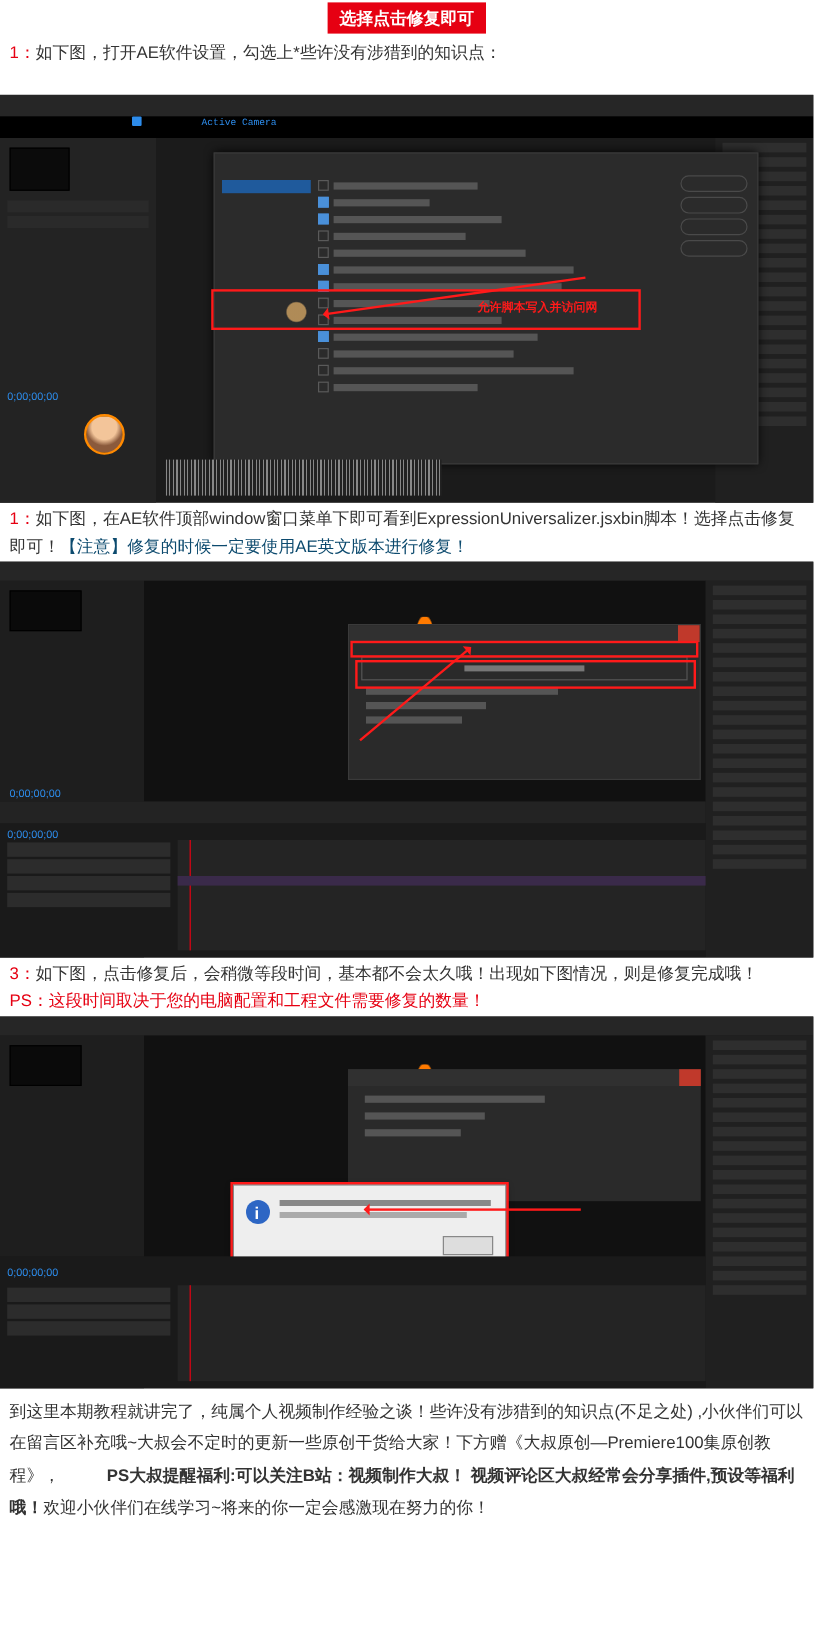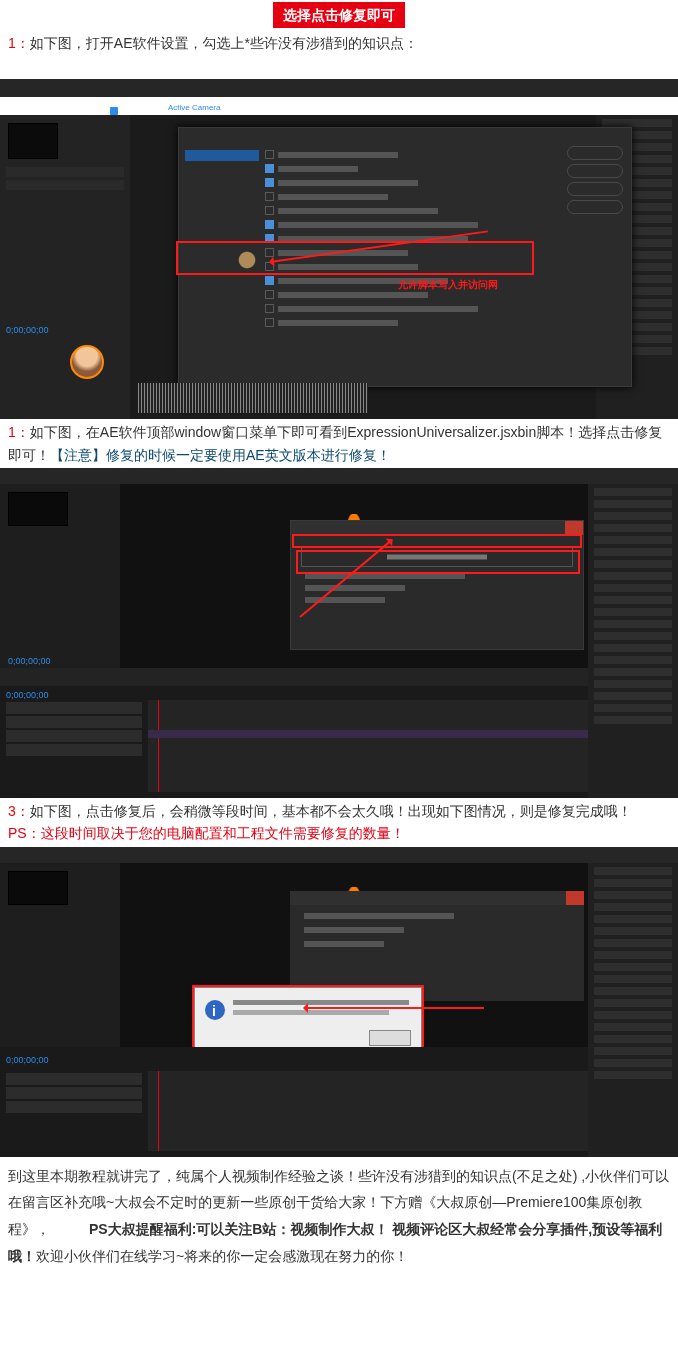--- a/index.html
+++ b/index.html
@@ -26,41 +26,41 @@
   .p2 .note { color: #0c4a6e; }
   .p3 .step { color: #e60012; }
   .ps { color: #e60012; }
   .final { padding: 6px 8px; line-height: 1.9; }
   .final .bold { font-weight: bold; margin-left: 39px; }
 
   
   .screenshot { width: 100%; background:#1b1b1b; position:relative; overflow:hidden; }
   .ss1 { height: 340px; }
   .ss1 .topbar { height:18px; background:#262626; }
-  .ss1 .toolbar { height:18px; background:#ffffff; display:flex; align-items:flex-end; }
+  .ss1 .toolbar { height:18px; background:#000000; display:flex; align-items:flex-start;font-family:Liberation Mono, monospace; }
   .ss1 .toolbar .accent { width:8px; height:8px; background:#2d8ceb; margin-left:110px; border-radius:1px;}
   .ss1 .blue-link { color:#2d8ceb; font-size:8px; margin-left:50px;}
   .ss1 .leftcol { position:absolute; left:0; top:36px; bottom:0; width:130px; background:#232323; }
   .ss1 .leftcol .thumb { width:50px; height:36px; background:#0b0b0b; margin:8px; border:1px solid #000; }
   .ss1 .leftcol .row { height:10px; background:#2a2a2a; margin:3px 6px; }
   .ss1 .avatar { position:absolute; left:70px; bottom:40px; width:34px; height:34px; border-radius:50%; background: radial-gradient(circle at 50% 30%, #f3c59a 0 40%, #8b5a3c 60% 100%); border:2px solid #ff8a00; }
   .ss1 .timecode { position:absolute; left:6px; bottom:82px; color:#2d8ceb; font-size:9px; }
   .ss1 .pref { position:absolute; left:178px; top:48px; right:46px; height:260px; background:#2b2b2b; border:1px solid #3a3a3a; box-shadow:0 0 8px #000; }
   .ss1 .pref .cats { position:absolute; left:6px; top:22px; width:74px; }
   .ss1 .pref .cats .cat { height:11px; margin-bottom:2px; }
   .ss1 .pref .cats .cat.sel { background:#1f5a9c; }
   .ss1 .pref .opts { position:absolute; left:86px; top:22px; right:80px; }
   .ss1 .pref .opts .chk { display:flex; align-items:center; margin-bottom:5px; }
   .ss1 .pref .opts .chk .box { width:9px; height:9px; border:1px solid #5a5a5a; margin-right:4px; }
   .ss1 .pref .opts .chk .box.on { background:#4a90d9; border-color:#4a90d9; }
   .ss1 .pref .opts .chk .lbl { height:6px; background:#555; flex:0 0 auto; }
   .ss1 .pref .btns { position:absolute; right:8px; top:18px; width:56px; }
   .ss1 .pref .btns .btn { height:14px; border:1px solid #4a4a4a; border-radius:7px; margin-bottom:4px; }
   .ss1 .hl-box { position:absolute; left:176px; top:162px; width:358px; height:34px; border:2px solid #ff1a1a; }
-  .ss1 .hl-text { position:absolute; left:398px; top:170px; color:#ff1a1a; font-size:10px; font-weight:bold;margin-top:28px; }
+  .ss1 .hl-text { position:absolute; left:398px; top:170px; color:#ff1a1a; font-size:10px; font-weight:bold; }
   .ss1 .arrow1 { position:absolute; left:270px; top:182px; width:220px; height:2px; background:#ff1a1a; transform-origin:left center; transform:rotate(-8deg); }
   .ss1 .arrow1::before { content:""; position:absolute; left:-6px; top:-4px; border:5px solid transparent; border-right-color:#ff1a1a; }
   .ss1 .cursor-circ { position:absolute; left:238px; top:172px; width:18px; height:18px; border-radius:50%; background:radial-gradient(circle,#e8b46a 0 60%, transparent 70%); opacity:0.7; }
   .ss1 .wave { position:absolute; left:138px; bottom:6px; width:230px; height:30px; background:repeating-linear-gradient(90deg,#888 0 1px,#222 1px 3px); }
   .ss1 .rightcol { position:absolute; right:0; top:36px; bottom:0; width:82px; background:#202020; }
   .ss1 .rightcol .pline { height:8px; margin:4px 6px; background:#2e2e2e; }
 
   
   .ss2 { height: 330px; }
   .ss2 .topbar { height:16px; background:#262626; }

